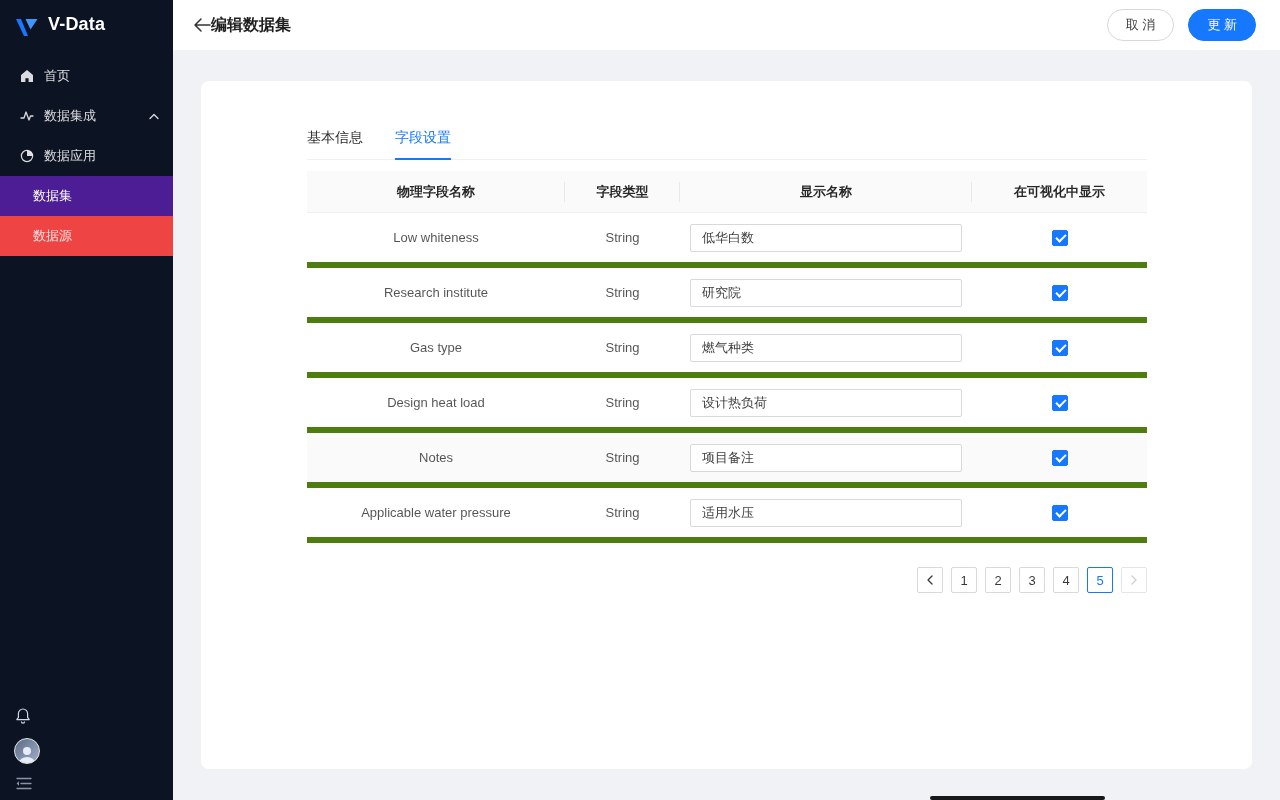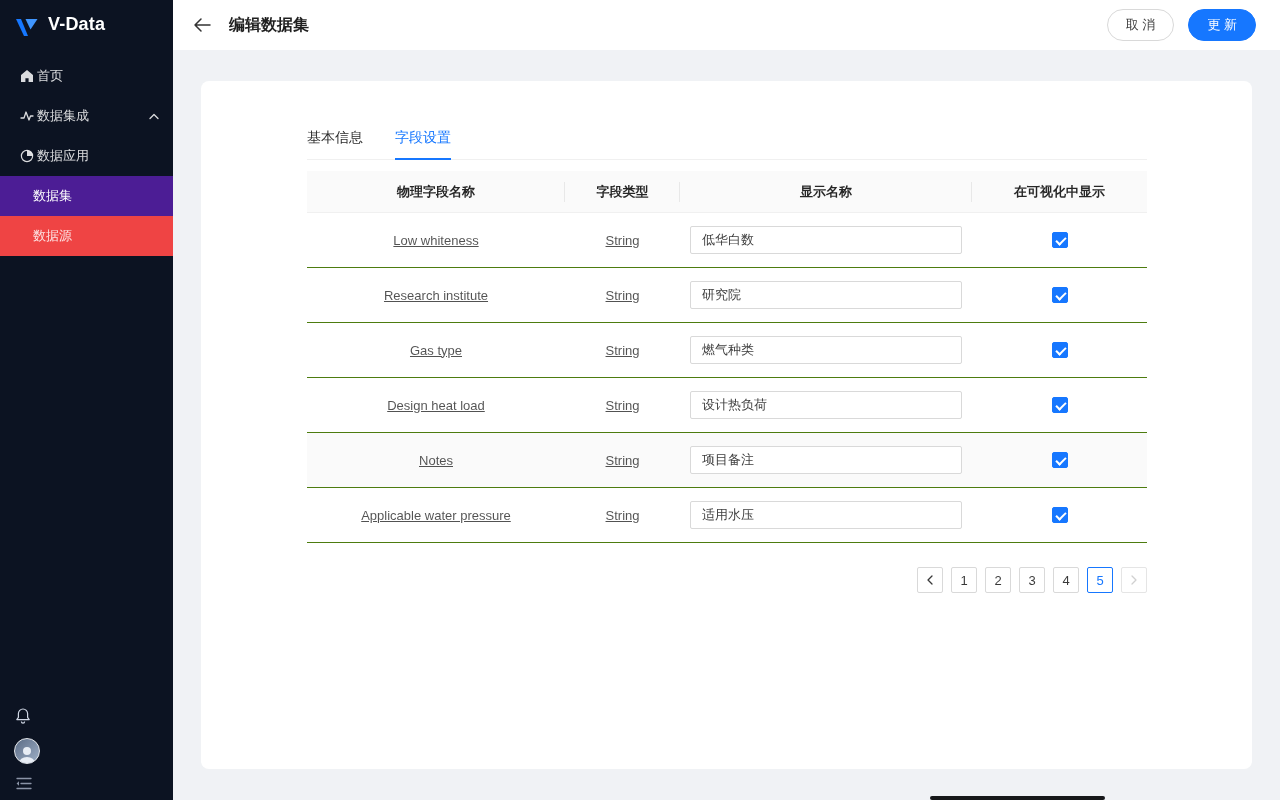--- a/index.html
+++ b/index.html
@@ -5,34 +5,34 @@
   * { box-sizing: border-box; margin: 0; padding: 0; }
   html, body { width: 1280px; height: 800px; overflow: hidden; }
   body { font-family: "Liberation Sans", "DejaVu Sans", sans-serif; position: relative; background: #f0f2f5; }
 
   .app { display: flex; width: 1280px; height: 800px; }
 
   
   .sidebar { width: 173px; background: #0c1322; color: rgba(255,255,255,.85); position: relative; flex-shrink: 0; }
   .logo-row { display: flex; gap: 8px; padding: 14px 12px 16px 14px; cursor: pointer; }
   .logo-text { color: #fff; font-weight: bold; font-size: 18px; letter-spacing: .2px; }
-  .menu-item { height: 40px; display: flex; align-items: center; gap: 3px; padding: 0 14px 0 20px; font-size: 13px; cursor: pointer; }
+  .menu-item { height: 40px; display: flex; align-items: center; gap: 10px; padding: 0 14px 0 20px; font-size: 13px; cursor: pointer; }
   .menu-item .mi-icon { display: flex; width: 14px; justify-content: center; color: rgba(255,255,255,.85); }
   .menu-item .chev { margin-left: auto; display: flex; }
   .submenu-item { height: 40px; display: flex; align-items: center; padding-left: 33px; font-size: 13px; cursor: pointer; }
   .submenu-item.active { background: #4c1d95; color: #fff; }
   .submenu-item.plain { background: #ef4444; }
   .sidebar-bottom { position: absolute; left: 14px; bottom: 10px; display: flex; flex-direction: column; gap: 13px; align-items: flex-start; }
   .bell-wrap { color: #cfd6e4; display: flex; cursor: pointer; }
   .avatar { width: 26px; height: 26px; border-radius: 50%; background: linear-gradient(135deg, #5b6b85, #9fb0c7); display: flex; align-items: flex-end; justify-content: center; overflow: hidden; cursor: pointer; border: 1px solid #e5e7eb; }
   .fold-wrap { color: #8a93a6; display: flex; cursor: pointer; padding-left: 2px; }
 
   
   .main { flex: 1; display: flex; flex-direction: column; background: #f0f2f5; }
-  .topbar { height: 50px; background: #fff; display: flex; align-items: center; gap: 18px; padding: 0 24px 0 20px; flex-shrink: 0; }
+  .topbar { height: 50px; background: #fff; display: flex; align-items: center; gap: 0; padding: 0 24px 0 20px; flex-shrink: 0; }
   .back-btn { display: flex; align-items: center; cursor: pointer; color: #333; }
   .page-title { font-size: 16px; font-weight: bold; color: rgba(0,0,0,.88); }
   .topbar-actions { margin-left: auto; display: flex; gap: 14px; align-items: center; }
   .btn { height: 32px; border-radius: 16px; padding: 0 18px; font-size: 13px; display: flex; align-items: center; cursor: pointer; }
   .btn-cancel { background: #fff; border: 1px solid #d9d9d9; color: rgba(0,0,0,.78); }
   .btn-primary { background: #1677ff; border: 1px solid #1677ff; color: #fff; }
 
   .content { flex: 1; padding: 31px 28px; }
   .card { background: #fff; border-radius: 8px; height: 688px; padding: 48px 105px 0 106px; }
 
@@ -41,21 +41,21 @@
   .tab { padding-bottom: 12px; font-size: 14px; color: rgba(0,0,0,.85); position: relative; cursor: pointer; }
   .tab.active { color: #1677ff; }
   .tab.active::after { content: ''; position: absolute; left: 0; right: 0; bottom: -1px; height: 2px; background: #1677ff; }
 
   
   .table { margin-top: 11px; }
   .trow { display: grid; grid-template-columns: 258px 115px 292px 175px; align-items: center; }
   .thead { background: #fafafa; height: 42px; border-bottom: 1px solid #f0f0f0; }
   .th { position: relative; text-align: center; font-size: 13px; font-weight: bold; color: rgba(0,0,0,.85); }
   .th:not(:last-child)::after { content: ''; position: absolute; right: 0; top: 50%; transform: translateY(-50%); width: 1px; height: 20px; background: #e8e8e8; }
-  .body-row { height: 55px; border-bottom: 1px solid #4d7c0f; font-size: 13px; color: rgba(0,0,0,.68); text-decoration: underline; }
+  .body-row { height: 55px; border-bottom: 6px solid #4d7c0f; font-size: 13px; color: rgba(0,0,0,.68); }
   .body-row.hovered { background: #fafafa; }
   .cell { text-align: center; }
   .display-input { width: 272px; height: 28px; border: 1px solid #d9d9d9; border-radius: 2px; padding: 0 11px; font-size: 13px; color: rgba(0,0,0,.78); font-family: "Liberation Sans", "DejaVu Sans", sans-serif; outline: none; background: #fff; }
   .checkbox { display: inline-block; width: 16px; height: 16px; border-radius: 2px; position: relative; cursor: pointer; vertical-align: middle; }
   .checkbox.checked { background: #1677ff; border: 1px solid #1677ff; }
   .checkbox.checked::after { content: ''; position: absolute; left: 5px; top: 1.5px; width: 4px; height: 8px; border-right: 2px solid #fff; border-bottom: 2px solid #fff; transform: rotate(45deg); }
 
   
   .pagination { display: flex; justify-content: flex-end; align-items: center; gap: 8px; margin-top: 24px; }
   .page-btn { min-width: 26px; height: 26px; border: 1px solid #d9d9d9; border-radius: 2px; background: #fff; display: flex; align-items: center; justify-content: center; font-size: 13px; color: rgba(0,0,0,.78); cursor: pointer; }

